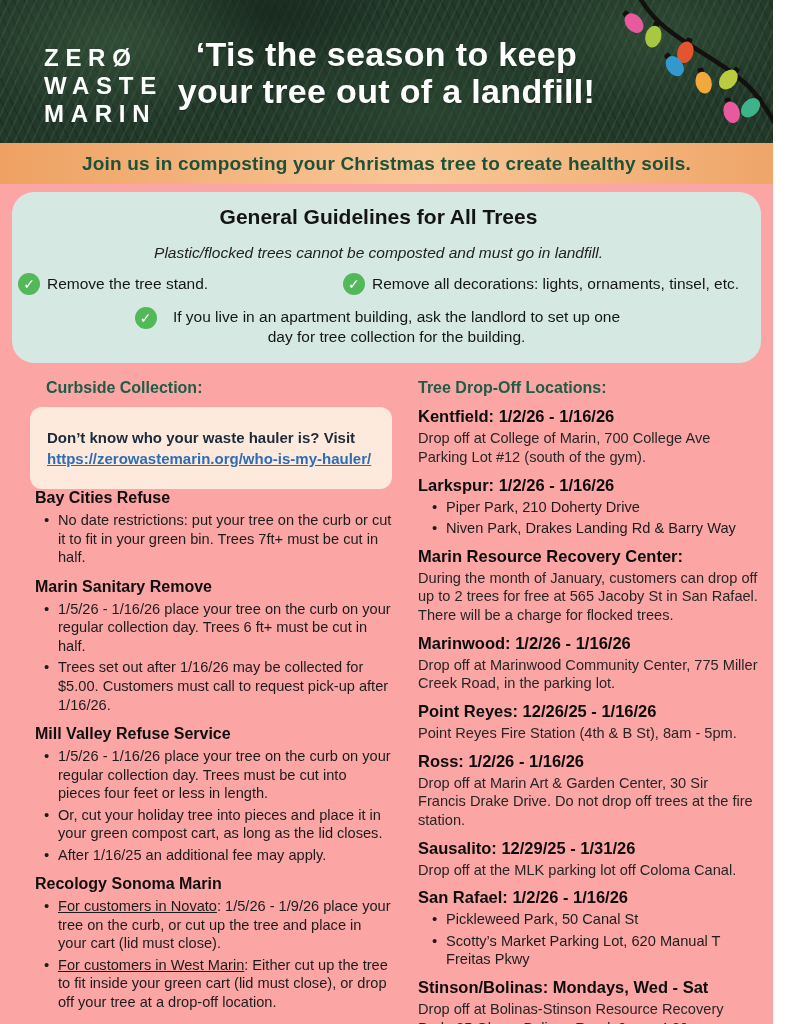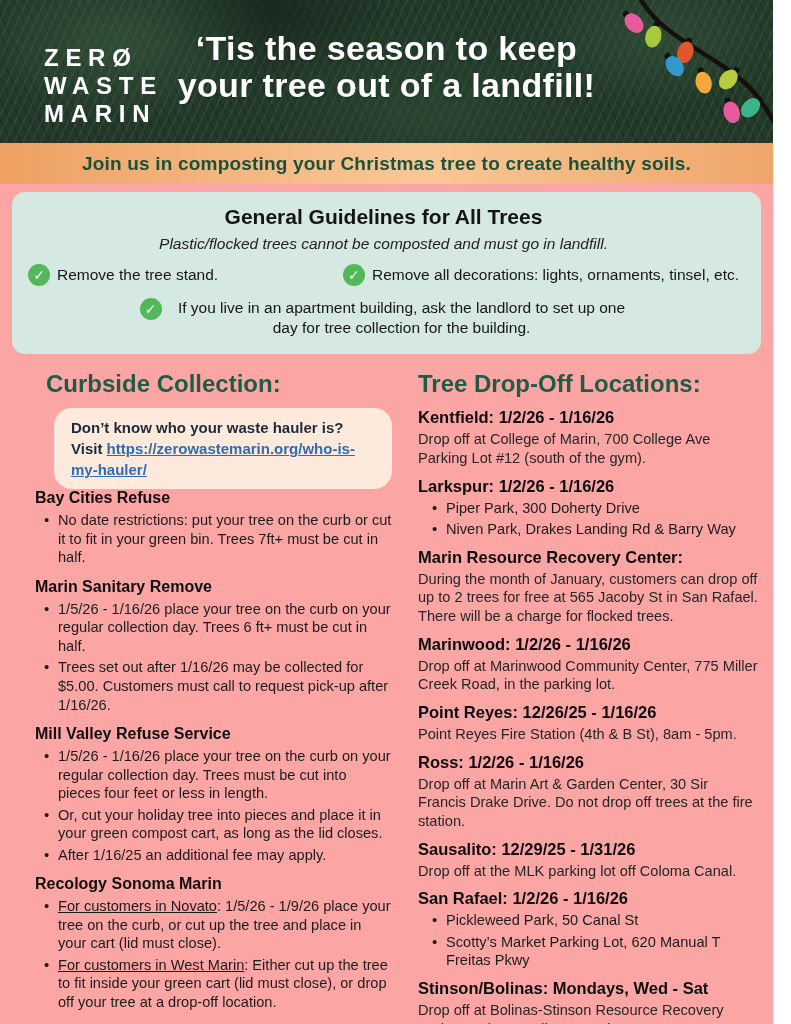--- a/index.html
+++ b/index.html
@@ -17,56 +17,56 @@
       radial-gradient(ellipse 200px 110px at 85% 25%, rgba(58,92,64,.5), transparent 70%),
       radial-gradient(ellipse 180px 100px at 35% 8%, rgba(24,40,28,.85), transparent 70%),
       repeating-linear-gradient(115deg, rgba(96,140,102,.16) 0 2px, transparent 2px 8px),
       repeating-linear-gradient(65deg, rgba(18,30,22,.28) 0 2px, transparent 2px 9px);
   }
   .logo{
     position:absolute;left:44px;top:44px;color:#ffffff;
     font-size:24px;font-weight:600;letter-spacing:.28em;line-height:1.16;
   }
   .hero-title{
-    position:absolute;left:0;right:0;top:30px;text-align:center;color:#ffffff;
+    position:absolute;left:0;right:0;top:36px;text-align:center;color:#ffffff;
     font-size:34px;font-weight:800;line-height:1.08;letter-spacing:.01em;
     text-shadow:0 1px 2px rgba(0,0,0,.25);
   }
   .lights{position:absolute;top:0;right:0;}
   
   .banner{
     height:41px;display:flex;align-items:center;justify-content:center;
     background:linear-gradient(90deg,#eea162 0%,#f6bd8a 40%,#f8c795 55%,#efa569 100%);
     color:#1d5138;font-size:19px;font-weight:700;letter-spacing:.01em;
   }
   
   .guidelines{
-    margin:8px 12px 0 12px;background:#d6e8e2;border-radius:13px;
-    padding:13px 22px 16px 16px;text-align:center;
+    margin:8px 12px 0 12px;background:#d6e8e2;border-radius:22px;
+    padding:13px 22px 16px 6px;text-align:center;
   }
   .g-title{font-size:21px;font-weight:800;color:#141414;margin:0;}
-  .g-sub{font-size:15.5px;font-style:italic;color:#222222;margin-top:6px;}
+  .g-sub{font-size:15.5px;font-style:italic;color:#222222;margin-top:15px;}
   .g-row1{margin-top:11px;display:flex;justify-content:space-between;align-items:center;gap:38px;}
   .g-row2{margin-top:12px;display:flex;justify-content:center;align-items:flex-start;gap:14px;}
   .g-item{display:flex;align-items:center;gap:7px;font-size:15.5px;color:#161616;}
   .g-row2 .g-item-text{max-width:452px;text-align:center;font-size:15.5px;color:#161616;line-height:1.3;}
   .check{
     flex:0 0 auto;width:22px;height:22px;border-radius:50%;background:#52b85a;
     display:inline-flex;align-items:center;justify-content:center;
   }
   .check::before{content:"✓";color:#ffffff;font-size:14px;font-weight:800;line-height:1;}
   
   .main{display:flex;gap:26px;padding:12px 14px 0 30px;}
   .col-left{width:362px;flex:0 0 362px;}
   .col-right{flex:1;min-width:0;}
-  .col-heading{font-size:24px;font-weight:800;color:#1d5c45;margin:4px 0 10px 0;}
+  .col-heading{font-size:16px;font-weight:800;color:#1d5c45;margin:4px 0 10px 0;}
   .col-left .col-heading{padding-left:16px;}
   
   .hauler-note{
-    margin-left:24px;background:#fdeadd;border-radius:18px;padding:9px 17px;
+    background:#fdeadd;border-radius:12px;padding:20px 17px;
     font-size:15px;font-weight:700;color:#1c2b3a;line-height:1.4;
   }
   .hauler-note a{color:#2e6db4;font-weight:700;text-decoration:underline;overflow-wrap:anywhere;}
   
   .curb-section{margin-bottom:11px;}
   .curb-name{font-size:16px;font-weight:800;color:#0f0f0f;margin:0 0 4px 0;padding-left:5px;}
   ul.bullets{list-style:none;margin:0;padding:0 0 0 28px;}
   ul.bullets li{
     position:relative;font-size:14.6px;color:#1c1c1c;line-height:1.27;margin-bottom:3px;
   }
@@ -199,21 +199,21 @@
       <h2 class="col-heading">Tree Drop-Off Locations:</h2>
       <div id="dropoff-locations">
   <div class="loc">
     <h3 class="loc-name">Kentfield: 1/2/26 - 1/16/26</h3>
   <div class="loc-text">Drop off at College of Marin, 700 College Ave Parking Lot #12 (south of the gym).</div>
           </div>
 
   <div class="loc">
     <h3 class="loc-name">Larkspur: 1/2/26 - 1/16/26</h3>
   <ul class="bullets">
-              <li>Piper Park, 300 Doherty Drive</li>
+              <li>Piper Park, 210 Doherty Drive</li>
               <li>Niven Park, Drakes Landing Rd &amp; Barry Way</li>
             </ul>
           </div>
 
   <div class="loc">
     <h3 class="loc-name">Marin Resource Recovery Center:</h3>
   <div class="loc-text">During the month of January, customers can drop off up to 2 trees for free at 565 Jacoby St in San Rafael. There will be a charge for flocked trees.</div>
           </div>
 
   <div class="loc">

